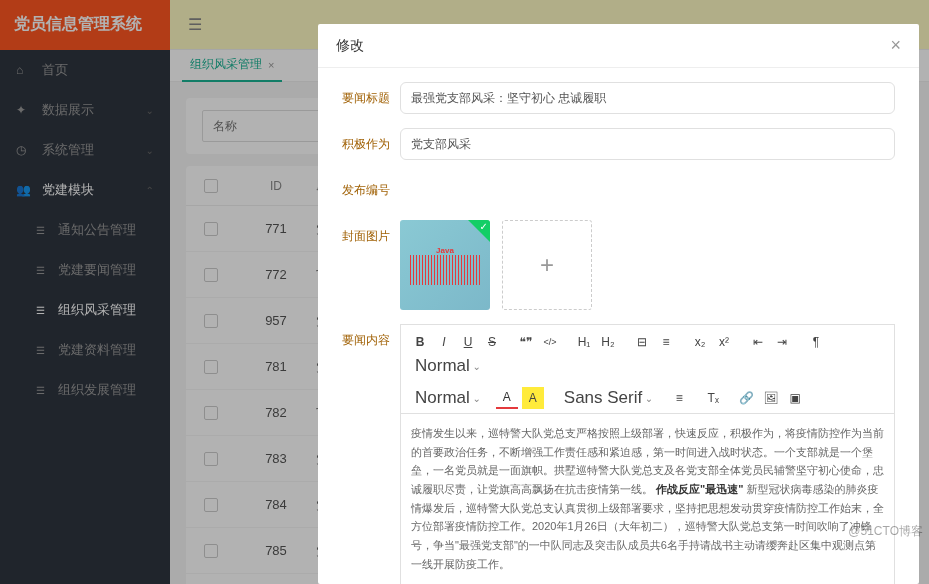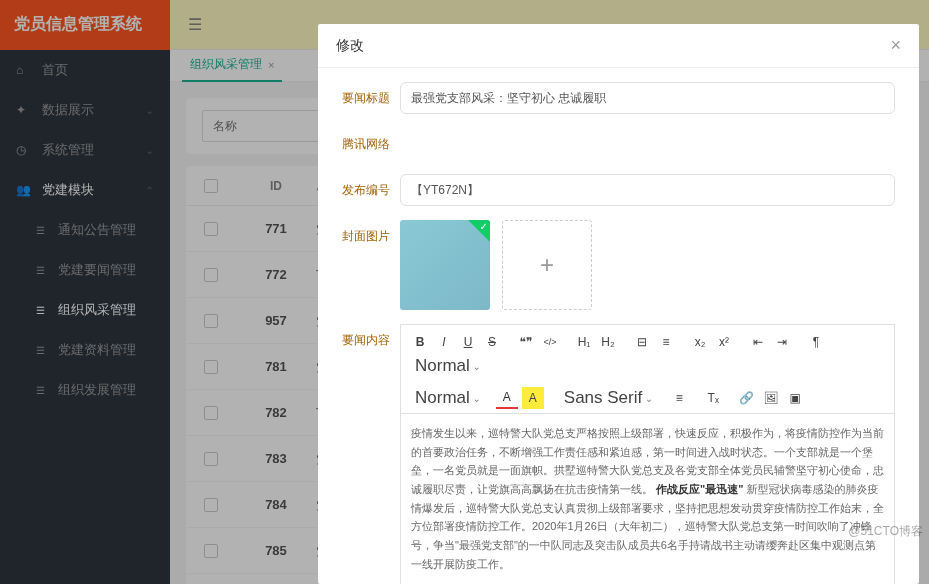--- a/index.html
+++ b/index.html
@@ -24,21 +24,21 @@
     .tab { padding: 0 8px; height: 32px; display: flex; align-items: center; color: #1ab394; border-bottom: 2px solid #1ab394; font-size: 12px; }
     .tab .close { margin-left: 6px; color: #999; font-size: 11px; cursor: pointer; }
     
     .content { padding: 16px; }
     .search-row { background: #fff; padding: 12px 16px; border-radius: 4px; display: flex; align-items: center; margin-bottom: 12px; }
     .search-input { flex: 0 0 580px; height: 32px; border: 1px solid #ddd; border-radius: 2px; padding: 0 10px; font-size: 12px; color: #888; }
     
     .table { background: #fff; border-radius: 4px; }
     .thead { display: flex; border-bottom: 1px solid #eee; height: 40px; align-items: center; color: #888; font-size: 12px; }
     .th-check { width: 50px; display: flex; justify-content: center; }
-    .th-id { width: 80px; text-align: center; font-weight: bold; }
+    .th-id { width: 80px; text-align: center; }
     .th-type { width: 120px; }
     .tr { display: flex; height: 46px; align-items: center; border-bottom: 1px solid #f5f5f5; font-size: 13px; color: #555; }
     .checkbox { width: 14px; height: 14px; border: 1px solid #ccc; border-radius: 2px; }
     
     .modal-overlay { position: absolute; inset: 0; background: rgba(0,0,0,0.3); z-index: 100; }
     .modal { position: absolute; left: 318px; top: 24px; right: 10px; bottom: 0; background: #fff; border-radius: 2px; z-index: 101; overflow-y: auto; }
     .modal-header { height: 44px; display: flex; align-items: center; justify-content: space-between; padding: 0 18px; border-bottom: 1px solid #eee; }
     .modal-title { font-size: 14px; color: #333; }
     .modal-close { color: #999; cursor: pointer; font-size: 18px; }
     
@@ -209,32 +209,36 @@
   <div class="modal-header">
     <span class="modal-title">修改</span>
     <span class="modal-close">×</span>
   </div>
   <div class="modal-body">
     <div class="form-row">
       <div class="form-label">要闻标题</div>
       <div class="form-control"><input class="form-input" value="最强党支部风采：坚守初心 忠诚履职" style=""></div>
     </div>
     <div class="form-row">
-      <div class="form-label">腾讯网络</div>
+      <div class="form-label">积极作为</div>
+      <div class="form-control"><input class="form-input" value="党支部风采" style=""></div>
     </div>
     <div class="form-row">
       <div class="form-label">发布编号</div>
-      <div class="form-control"><input class="form-input" value="【YT672N】" style=""></div>
     </div>
     <div class="form-row">
       <div class="form-label">封面图片</div>
       <div class="form-control">
         <div class="upload-area">
           <div class="upload-thumb">
             <div class="check"></div>
+            <div class="thumb-inner">
+              <div class="red-text">Java</div>
+              <div class="wave"></div>
+            </div>
           </div>
           <div class="upload-add">+</div>
         </div>
       </div>
     </div>
     <div class="form-row">
       <div class="form-label">要闻内容</div>
       <div class="form-control">
         <div class="editor-toolbar">
           <span class="editor-btn" style="font-weight:bold">B</span>

